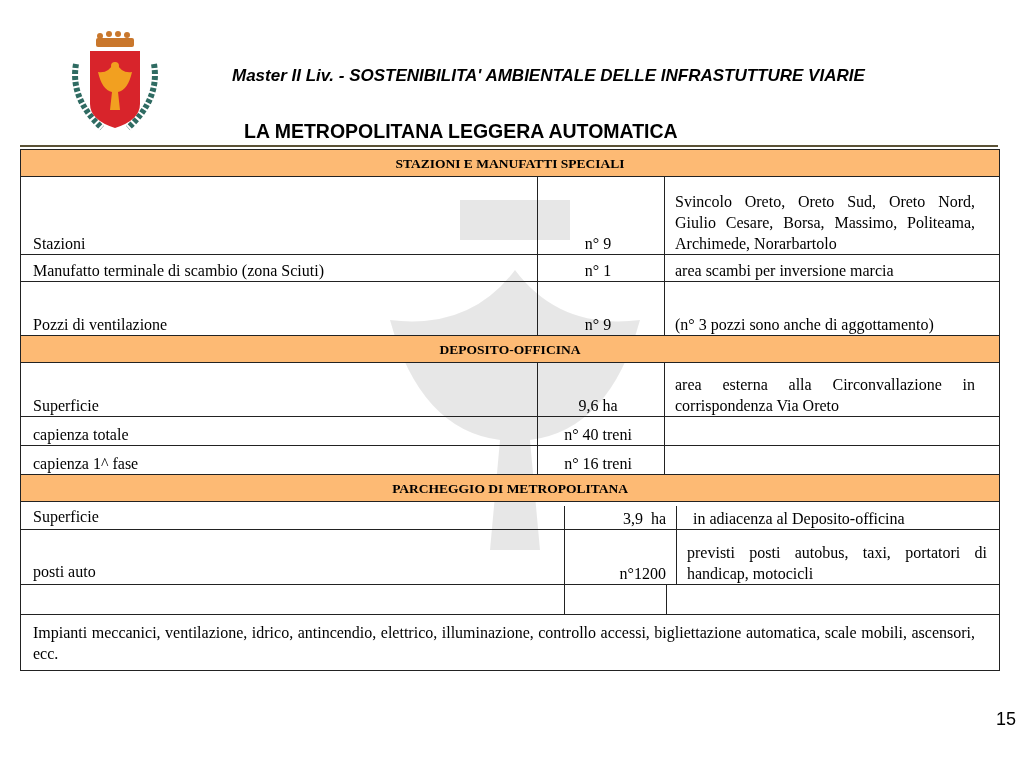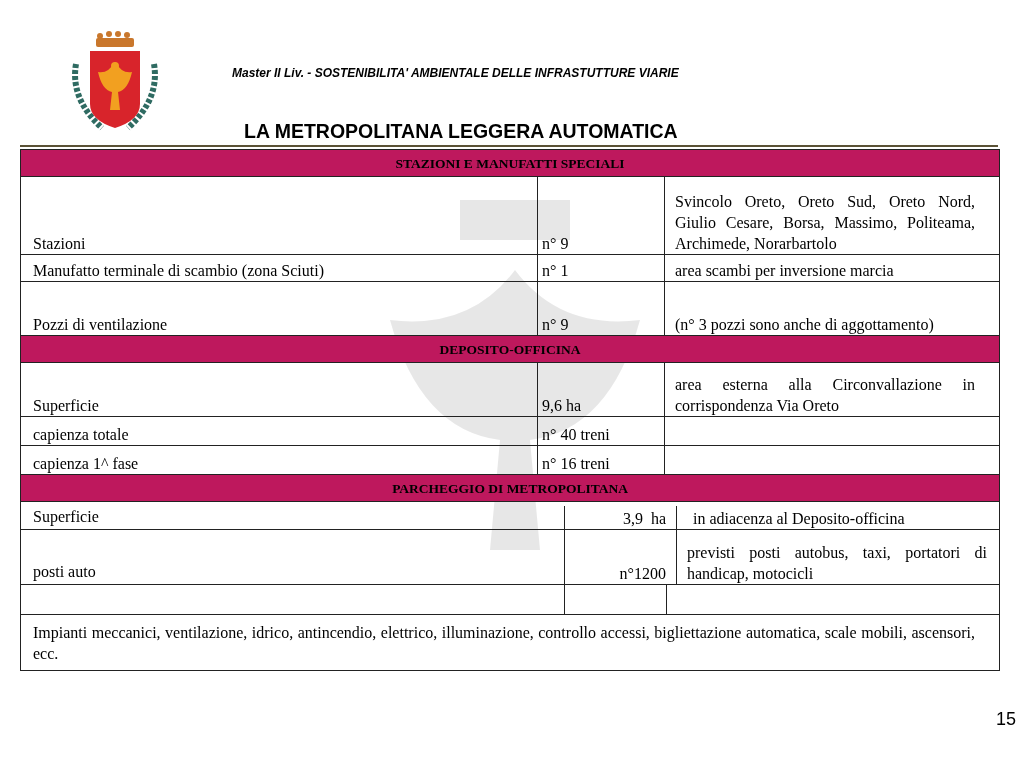--- a/index.html
+++ b/index.html
@@ -1,25 +1,25 @@
 <!DOCTYPE html>
 <html><head>
 <meta charset="utf-8">
 <style>
   html, body { margin:0; padding:0; }
   body { width:1024px; height:768px; background:#ffffff; position:relative; overflow:hidden; font-family:"Liberation Serif", serif; color:#000; }
   .logo { position:absolute; left:62px; top:24px; width:106px; height:110px; }
-  .subtitle { position:absolute; left:232px; top:66px; font-family:"Liberation Sans", sans-serif; font-style:italic; font-weight:bold; font-size:12px; white-space:nowrap; }
+  .subtitle { position:absolute; left:232px; top:66px; font-family:"Liberation Sans", sans-serif; font-style:italic; font-weight:bold; font-size:17px; white-space:nowrap; }
   .title { position:absolute; left:244px; top:120px; font-family:"Liberation Sans", sans-serif; font-weight:bold; font-size:19.5px; white-space:nowrap; }
   .rule { position:absolute; left:20px; top:145px; width:978px; height:2px; background:#5b5236; }
   .watermark { position:absolute; left:350px; top:170px; width:330px; height:420px; opacity:0.09; }
   table { position:absolute; left:20px; top:149px; width:979px; border-collapse:collapse; table-layout:fixed; font-size:16px; line-height:21px; }
   td { border:1.5px solid #222; padding:0 6px 0 12px; vertical-align:bottom; }
-  tr.sec td { background:#be185d; text-align:center; font-weight:bold; font-size:13.5px; height:26px; vertical-align:middle; padding:0; }
-  td.num { text-align:left; padding-right:10px; padding-left:4px; }
+  tr.sec td { background:#fdba74; text-align:center; font-weight:bold; font-size:13.5px; height:26px; vertical-align:middle; padding:0; }
+  td.num { text-align:center; padding-right:10px; padding-left:4px; }
   td.desc { text-align:justify; text-align-last:left; padding-left:10px; padding-right:24px; }
   td.desc.j { text-align-last:justify; }
   .pagenum { position:absolute; left:996px; top:709px; font-family:"Liberation Sans", sans-serif; font-size:18px; }
 </style>
 </head>
 <body>
 
 <svg class="logo" viewBox="0 0 106 110">
   <g>
     <path d="M14 40 Q8 75 40 104" fill="none" stroke="#2f6b62" stroke-width="6" stroke-dasharray="4 2"></path>

